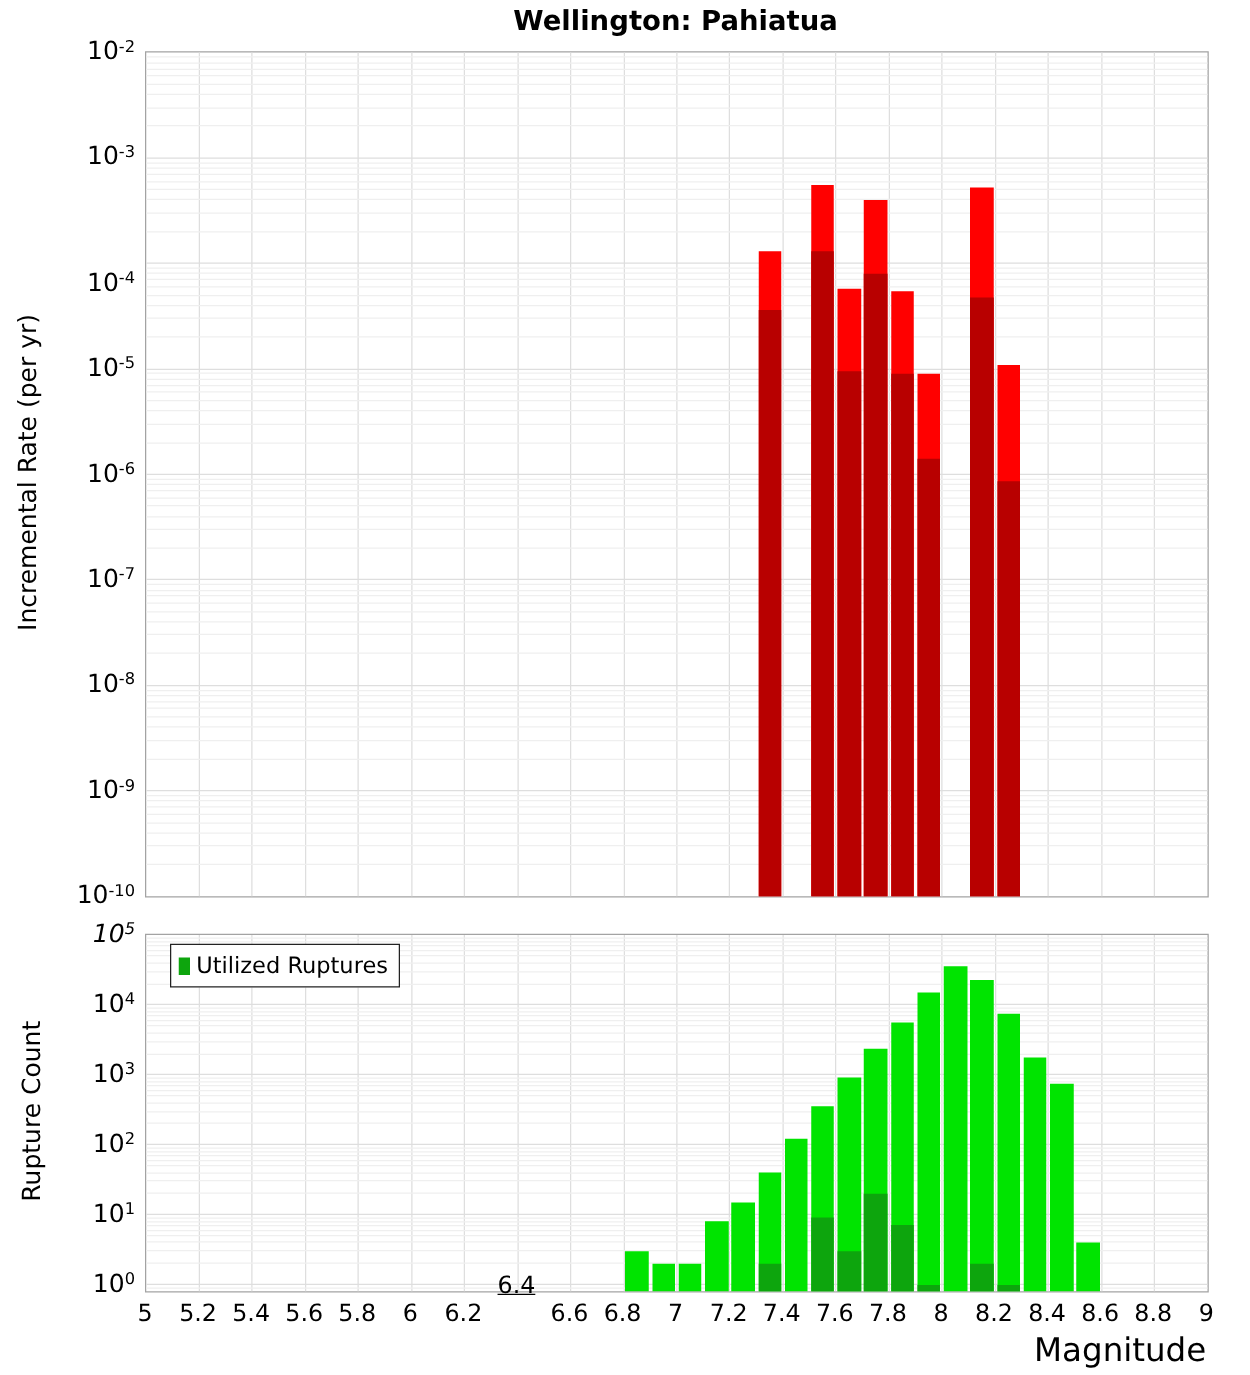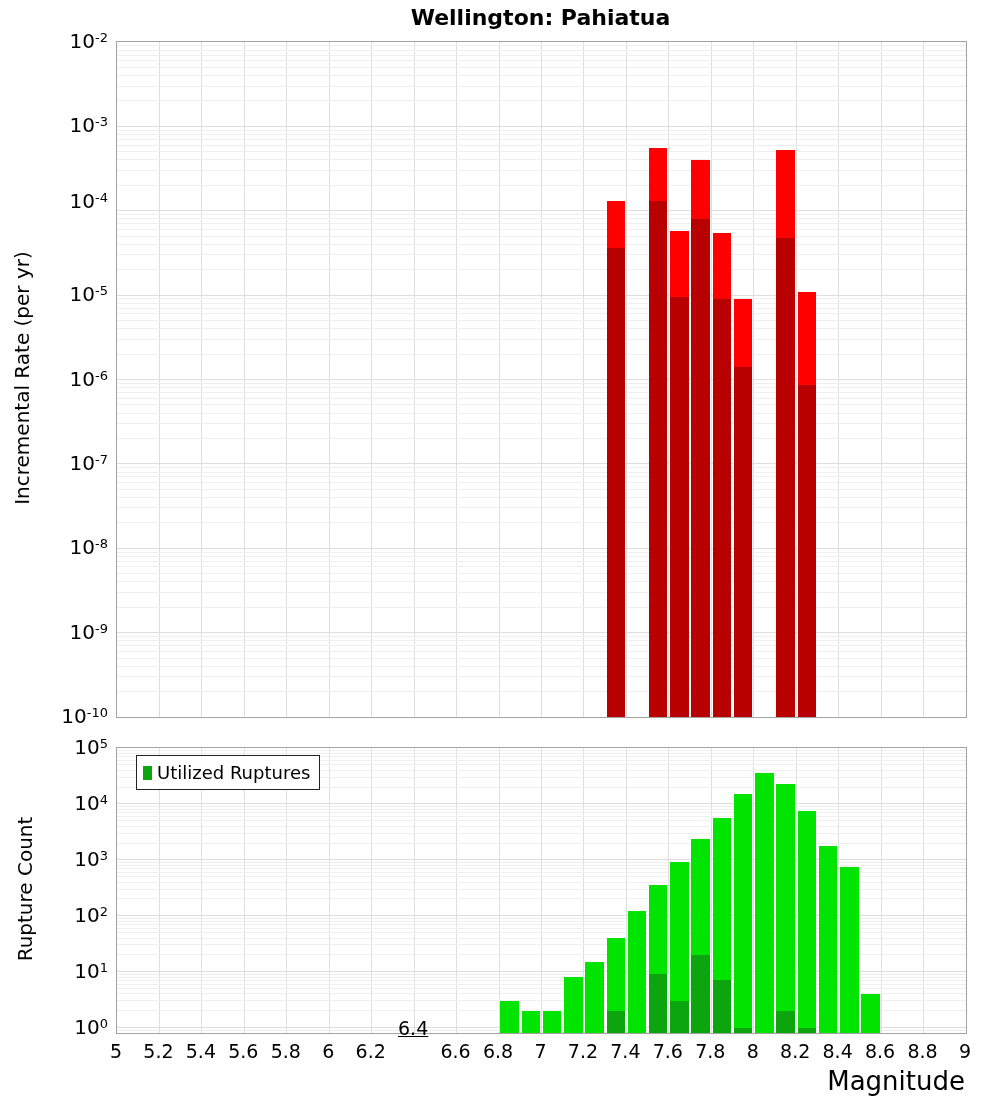--- a/index.html
+++ b/index.html
@@ -231,28 +231,28 @@
 
   <div class="vlabel" style="left:22px;top:378px">
     <span>Incremental Rate (per yr)</span>
   </div>
   <div class="vlabel" style="left:25px;top:889px">
     <span>Rupture Count</span>
   </div>
   <div class="xlabel" style="left:116px;top:1066px;width:849px">Magnitude</div>
 <div class="ytick" style="left: 30px; top: 41px;">10<sup>-2</sup></div>
     <div class="ytick" style="left: 30px; top: 125.375px;">10<sup>-3</sup></div>
-    <div class="ytick" style="left: 30px; top: 201px; text-align: right;">10<sup>-4</sup></div>
+    <div class="ytick" style="left: 30px; top: 226px; text-align: right;">10<sup>-4</sup></div>
     <div class="ytick" style="left: 30px; top: 294.125px;">10<sup>-5</sup></div>
     <div class="ytick" style="left: 30px; top: 378.5px;">10<sup>-6</sup></div>
     <div class="ytick" style="left: 30px; top: 462.875px;">10<sup>-7</sup></div>
     <div class="ytick" style="left: 30px; top: 547.25px;">10<sup>-8</sup></div>
     <div class="ytick" style="left: 30px; top: 631.625px;">10<sup>-9</sup></div>
     <div class="ytick" style="left: 30px; top: 716px;">10<sup>-10</sup></div>
-    <div class="ytick" style="left: 30px; top: 747px;">10<sup>5</sup></div>
+    <div class="ytick" style="left: 30px; top: 747px; font-style: italic;">10<sup>5</sup></div>
     <div class="ytick" style="left: 30px; top: 802.916px;">10<sup>4</sup></div>
     <div class="ytick" style="left: 30px; top: 858.832px;">10<sup>3</sup></div>
     <div class="ytick" style="left: 30px; top: 914.749px;">10<sup>2</sup></div>
     <div class="ytick" style="left: 30px; top: 970.665px;">10<sup>1</sup></div>
     <div class="ytick" style="left: 30px; top: 1026.58px;">10<sup>0</sup></div>
     <div class="legend" style="left: 136px; top: 755px;">
       <div class="legend-item">
         <span class="legend-swatch" style="background: rgb(13, 165, 13);"></span>
         <span>Utilized Ruptures</span>
       </div>

